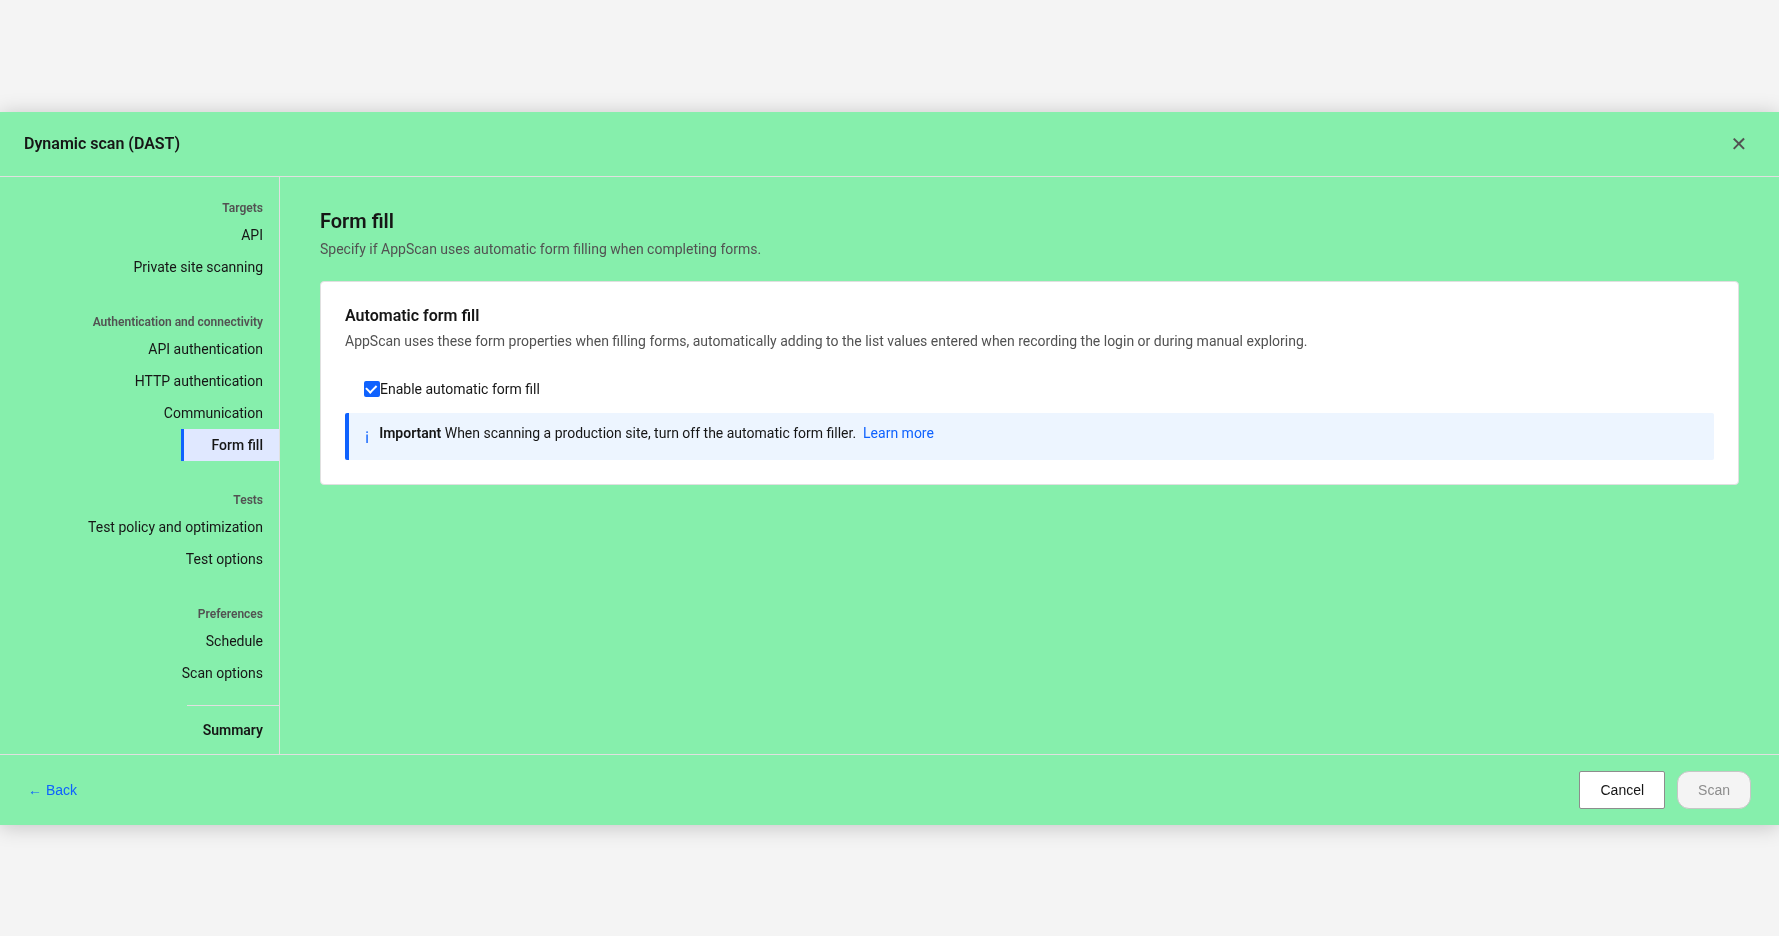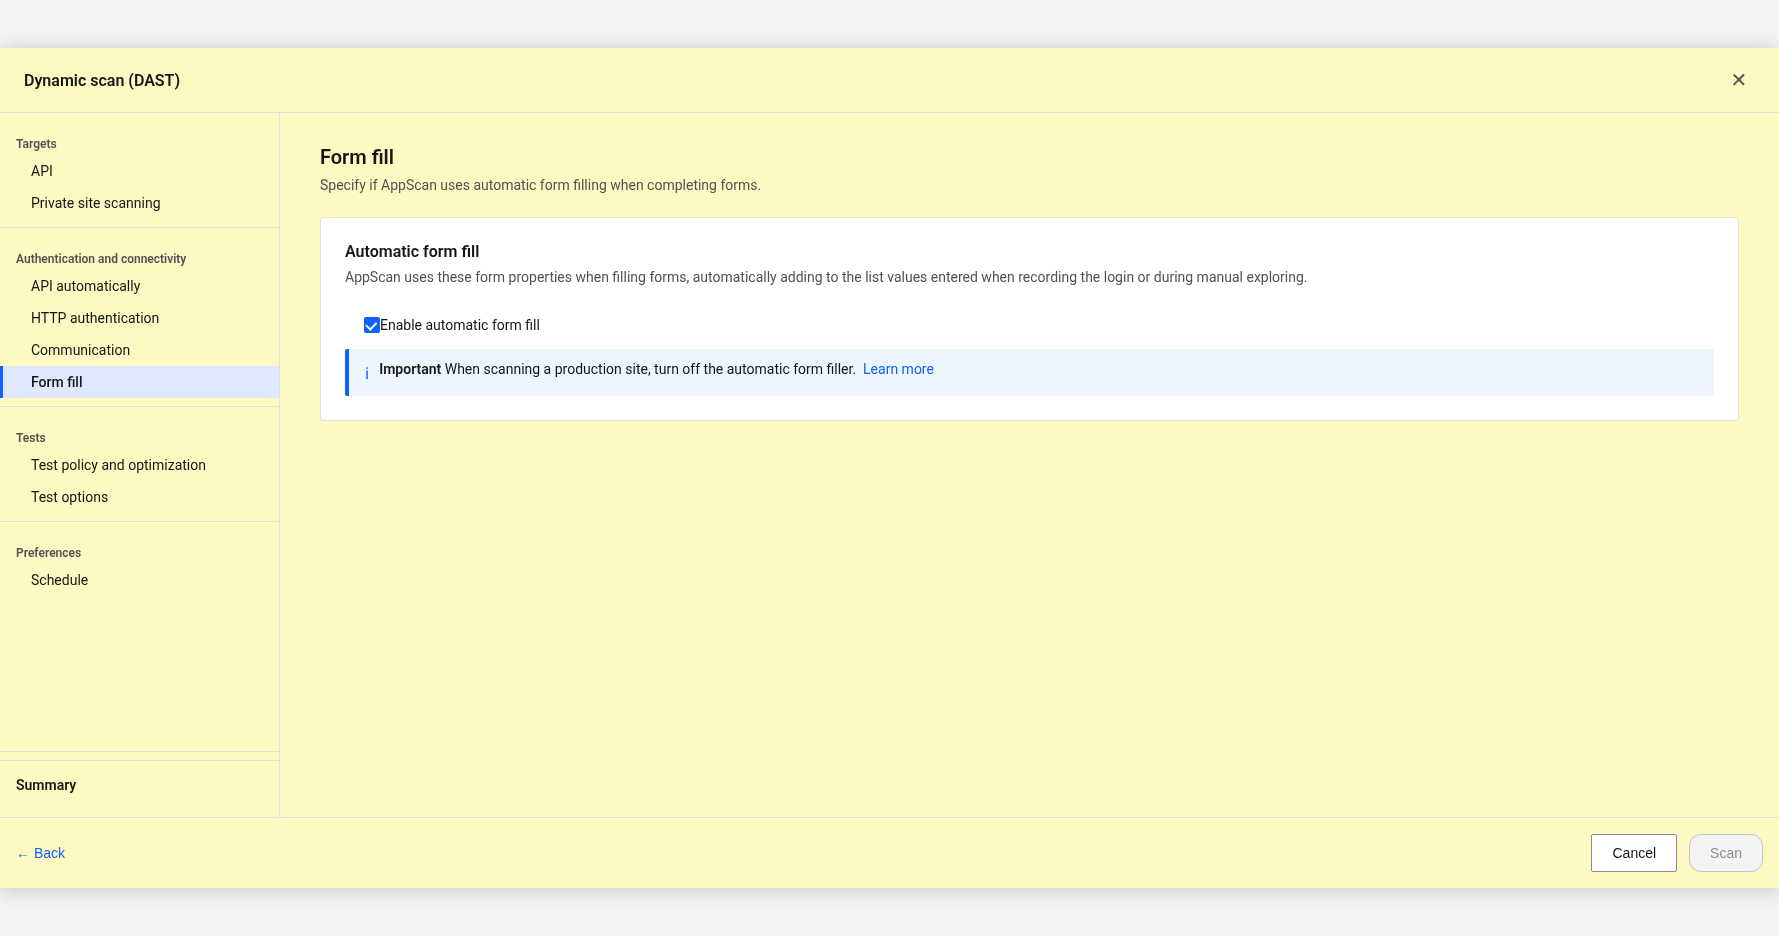--- a/index.html
+++ b/index.html
@@ -7,22 +7,22 @@
       font-family: -apple-system, BlinkMacSystemFont, 'Segoe UI', Roboto, sans-serif;
       background: #f4f4f4;
       display: flex;
       align-items: center;
       justify-content: center;
       min-height: 100vh;
       font-size: 14px;
     }
     .modal {
       width: 1779px;
-      height: 840px;
-      background: #fef9c3;
+      height: 713px;
+      background: #86efac;
       display: flex;
       flex-direction: column;
       box-shadow: 0 2px 20px rgba(0,0,0,0.2);
       position: relative;
       overflow: hidden;
     }
     .modal-header {
       display: flex;
       align-items: center;
       justify-content: space-between;
@@ -54,20 +54,21 @@
       overflow: hidden;
     }
     .sidebar {
       width: 280px;
       flex-shrink: 0;
       border-right: 1px solid #e0e0e0;
       overflow-y: auto;
       padding: 8px 0;
       display: flex;
       flex-direction: column;
+      align-items: flex-end;
     }
     .sidebar-section-label {
       font-size: 12px;
       font-weight: 600;
       color: #525252;
       padding: 16px 16px 4px 16px;
       text-transform: none;
     }
     .sidebar-item {
       padding: 8px 16px 8px 28px;
@@ -182,21 +183,21 @@
     }
     .info-link {
       color: #0f62fe;
       text-decoration: none;
       cursor: pointer;
     }
     .modal-footer {
       display: flex;
       align-items: center;
       justify-content: space-between;
-      padding: 16px 16px;
+      padding: 16px 28px;
       border-top: 1px solid #e0e0e0;
       flex-shrink: 0;
       gap: 20px;
     }
     .back-btn {
       background: none;
       border: none;
       cursor: pointer;
       font-size: 14px;
       color: #0f62fe;
@@ -246,21 +247,21 @@
         <span>API</span>
       </div>
       <div class="sidebar-item">
         <span>Private site scanning</span>
       </div>
 
       <div class="sidebar-divider"></div>
 
       <div class="sidebar-section-label">Authentication and connectivity</div>
       <div class="sidebar-item">
-        <span>API automatically</span>
+        <span>API authentication</span>
       </div>
       <div class="sidebar-item">
         <span>HTTP authentication</span>
       </div>
       <div class="sidebar-item">
         <span>Communication</span>
       </div>
       <div class="sidebar-item active">
         <span>Form fill</span>
       </div>
@@ -273,20 +274,23 @@
       </div>
       <div class="sidebar-item">
         <span>Test options</span>
       </div>
 
       <div class="sidebar-divider"></div>
 
       <div class="sidebar-section-label">Preferences</div>
       <div class="sidebar-item">
         <span>Schedule</span>
+      </div>
+      <div class="sidebar-item">
+        <span>Scan options</span>
       </div>
 
       <div style="flex:1"></div>
 
       <div class="sidebar-divider"></div>
       <div class="sidebar-summary">Summary</div>
     </div>
 
     <div class="main-content">
       <h1 class="page-title">Form fill</h1>

